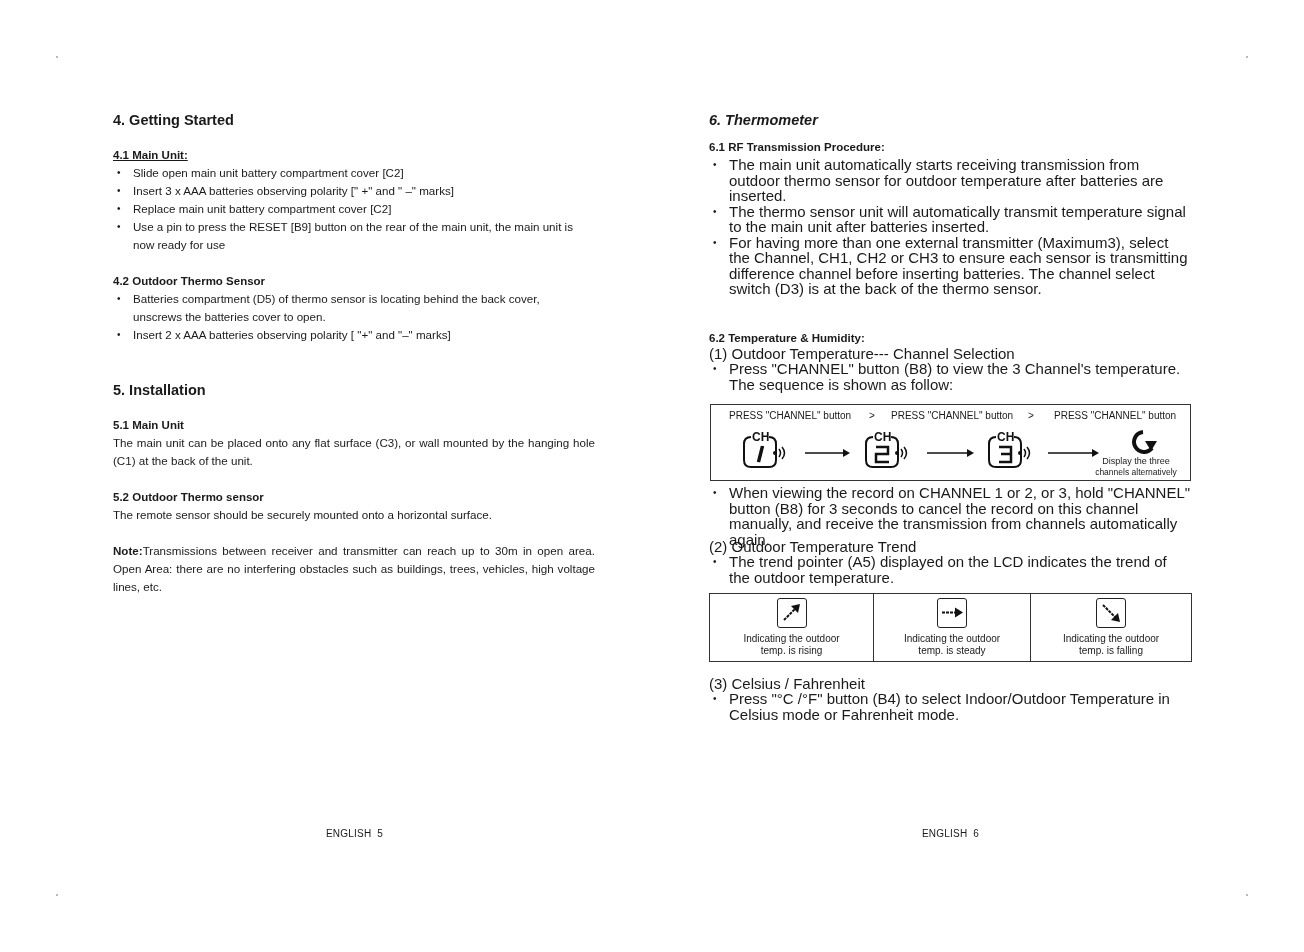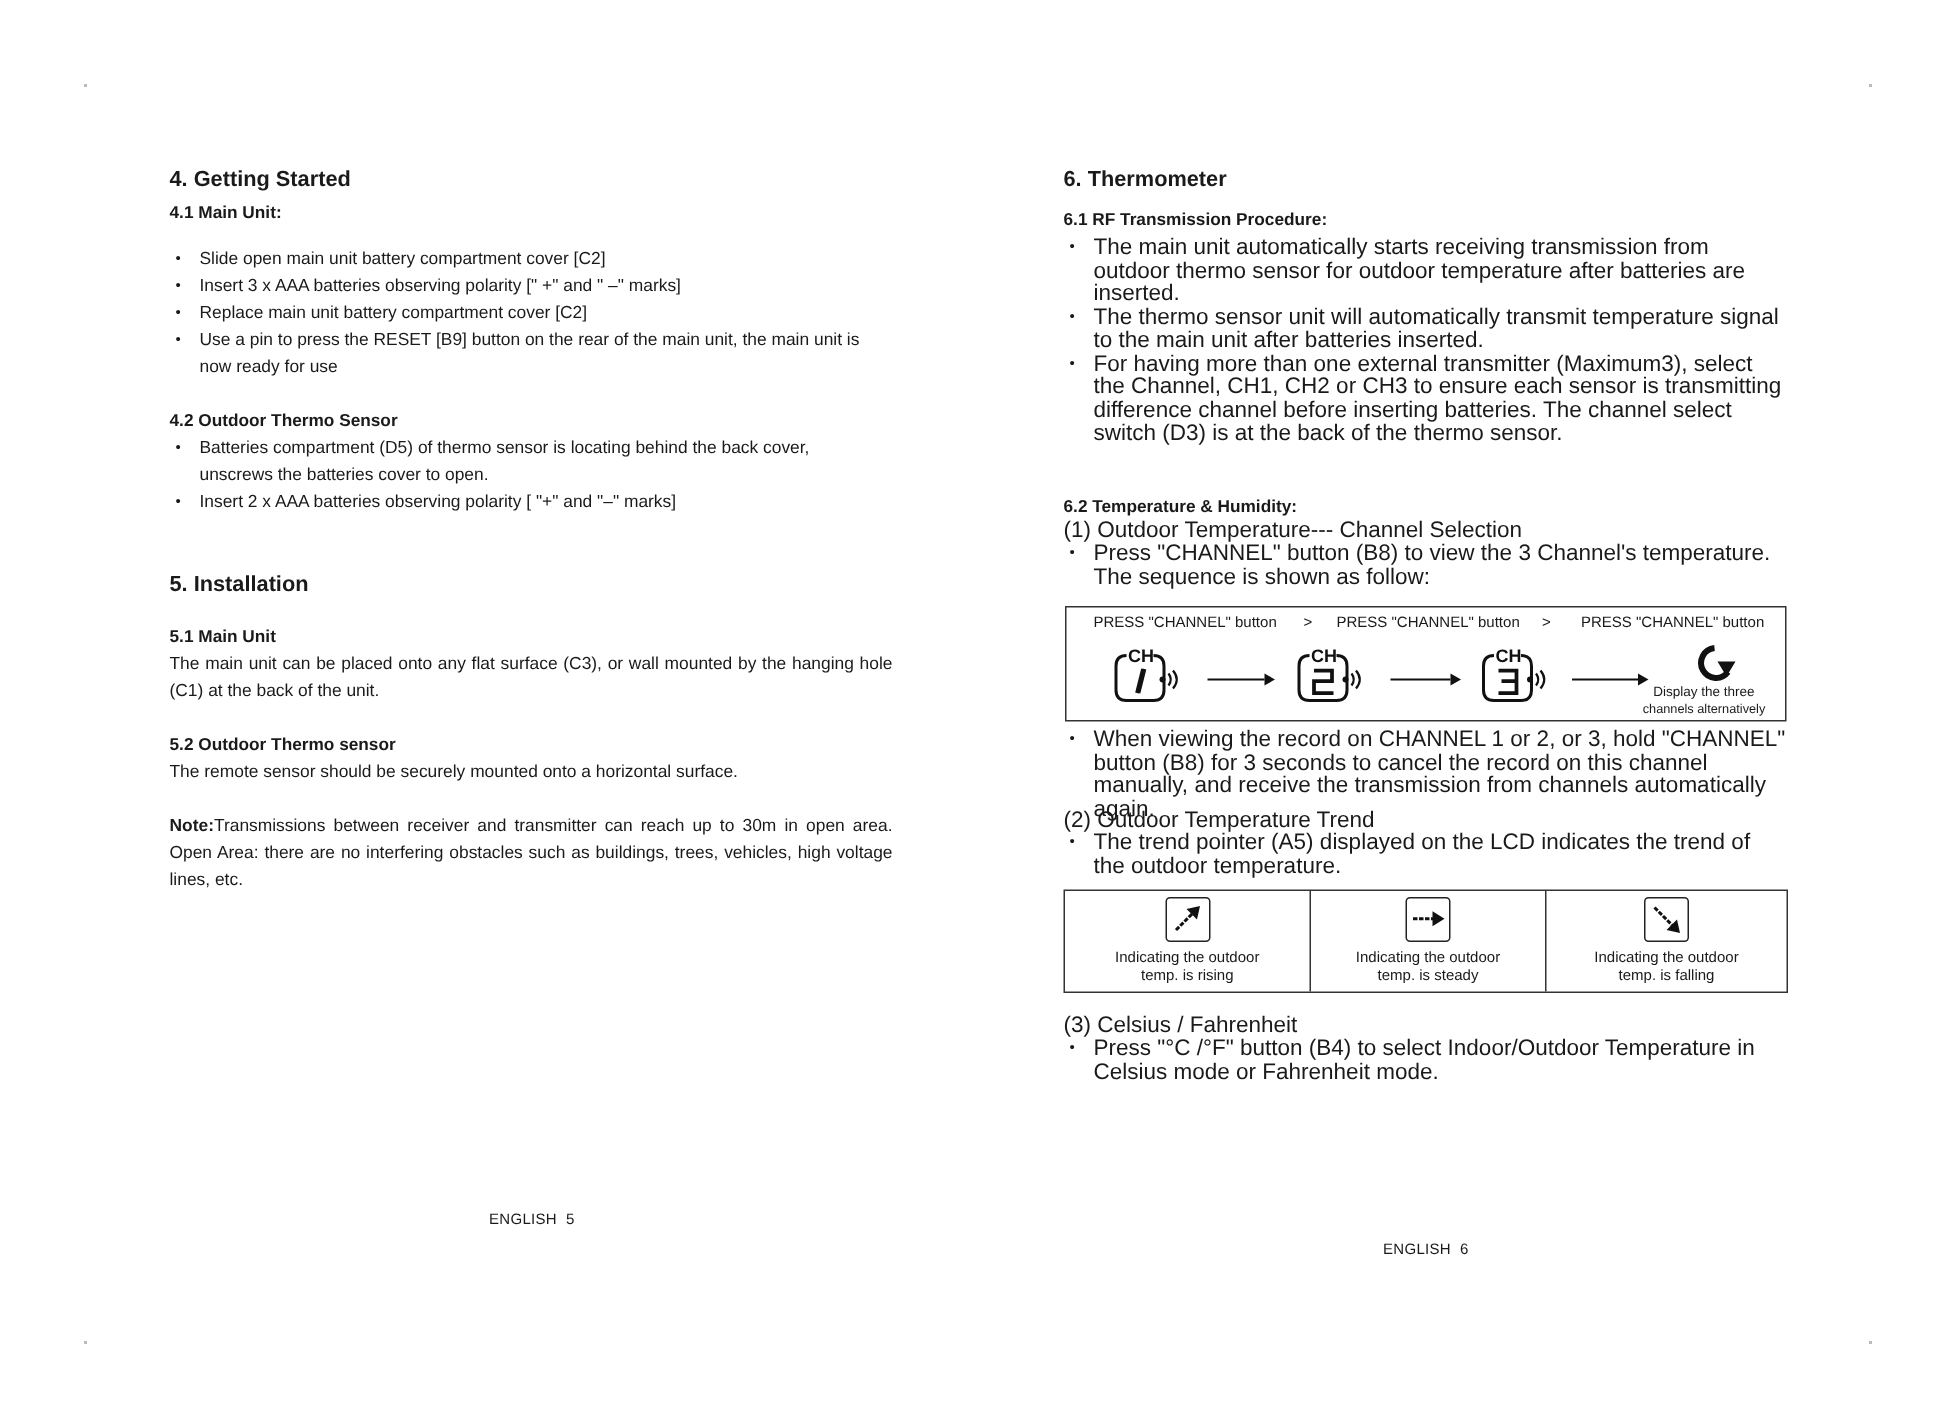--- a/index.html
+++ b/index.html
@@ -30,21 +30,21 @@
 <body>
 
 <div class="mark" style="left:56px;top:56px;"></div>
 <div class="mark" style="left:1246px;top:56px;"></div>
 <div class="mark" style="left:56px;top:894px;"></div>
 <div class="mark" style="left:1246px;top:894px;"></div>
 
 <div>
   <h1 class="abs" style="left:113px;top:112px;">4. Getting Started</h1>
 
-  <h2 class="abs" style="left:113px;top:136px;">4.1 Main Unit:</h2>
+  <h2 class="abs" style="left:113px;top:149px;text-decoration:underline;">4.1 Main Unit:</h2>
   <ul class="abs t" style="left:113px;top:164px;width:482px;">
     <li>Slide open main unit battery compartment cover [C2]</li>
     <li>Insert 3 x AAA batteries observing polarity [" +" and " –" marks]</li>
     <li>Replace main unit battery compartment cover [C2]</li>
     <li>Use a pin to press the RESET [B9] button on the rear of the main unit, the main unit is now ready for use</li>
   </ul>
 
   <h2 class="abs" style="left:113px;top:275px;">4.2 Outdoor Thermo Sensor</h2>
   <ul class="abs t" style="left:113px;top:290px;width:450px;">
     <li>Batteries compartment (D5) of thermo sensor is locating behind the back cover, unscrews the batteries cover to open.</li>
@@ -56,25 +56,25 @@
   <h2 class="abs" style="left:113px;top:419px;">5.1 Main Unit</h2>
   <div class="abs t just" style="left:113px;top:434px;width:482px;">The main unit can be placed onto any flat surface (C3), or wall mounted by the hanging hole (C1) at the back of the unit.</div>
 
   <h2 class="abs" style="left:113px;top:491px;">5.2 Outdoor Thermo sensor</h2>
   <div class="abs t" style="left:113px;top:506px;width:482px;">The remote sensor should be securely mounted onto a horizontal surface.</div>
 
   <div class="abs t just" style="left:113px;top:542px;width:482px;">
     <b>Note:</b><span>Transmissions between receiver and transmitter can reach up to 30m in open area. Open Area: there are no interfering obstacles such as buildings, trees, vehicles, high voltage lines, etc.</span>
   </div>
 
-  <div class="abs footer" style="left:326px;top:808px;white-space:pre;">ENGLISH  5</div>
+  <div class="abs footer" style="left:326px;top:828px;white-space:pre;">ENGLISH  5</div>
 </div>
 
 <div>
-  <h1 class="abs" style="left:709px;top:112px;">6. Thermometer</h1>
+  <h1 class="abs" style="left:709px;top:112px;font-style:italic;">6. Thermometer</h1>
 
   <h2 class="abs" style="left:709px;top:141px;">6.1 RF Transmission Procedure:</h2>
   <ul class="abs r" style="left:709px;top:157px;width:482px;">
     <li>The main unit automatically starts receiving transmission from outdoor thermo sensor for outdoor temperature after batteries are inserted.</li>
     <li>The thermo sensor unit will automatically transmit temperature signal to the main unit after batteries inserted.</li>
     <li>For having more than one external transmitter (Maximum3), select the Channel, CH1, CH2 or CH3 to ensure each sensor is transmitting difference channel before inserting batteries. The channel select switch (D3) is at the back of the thermo sensor.</li>
   </ul>
 
   <h2 class="abs" style="left:709px;top:332px;">6.2 Temperature &amp; Humidity:</h2>
   <div class="abs r" style="left:709px;top:346px;">(1) Outdoor Temperature--- Channel Selection</div>

